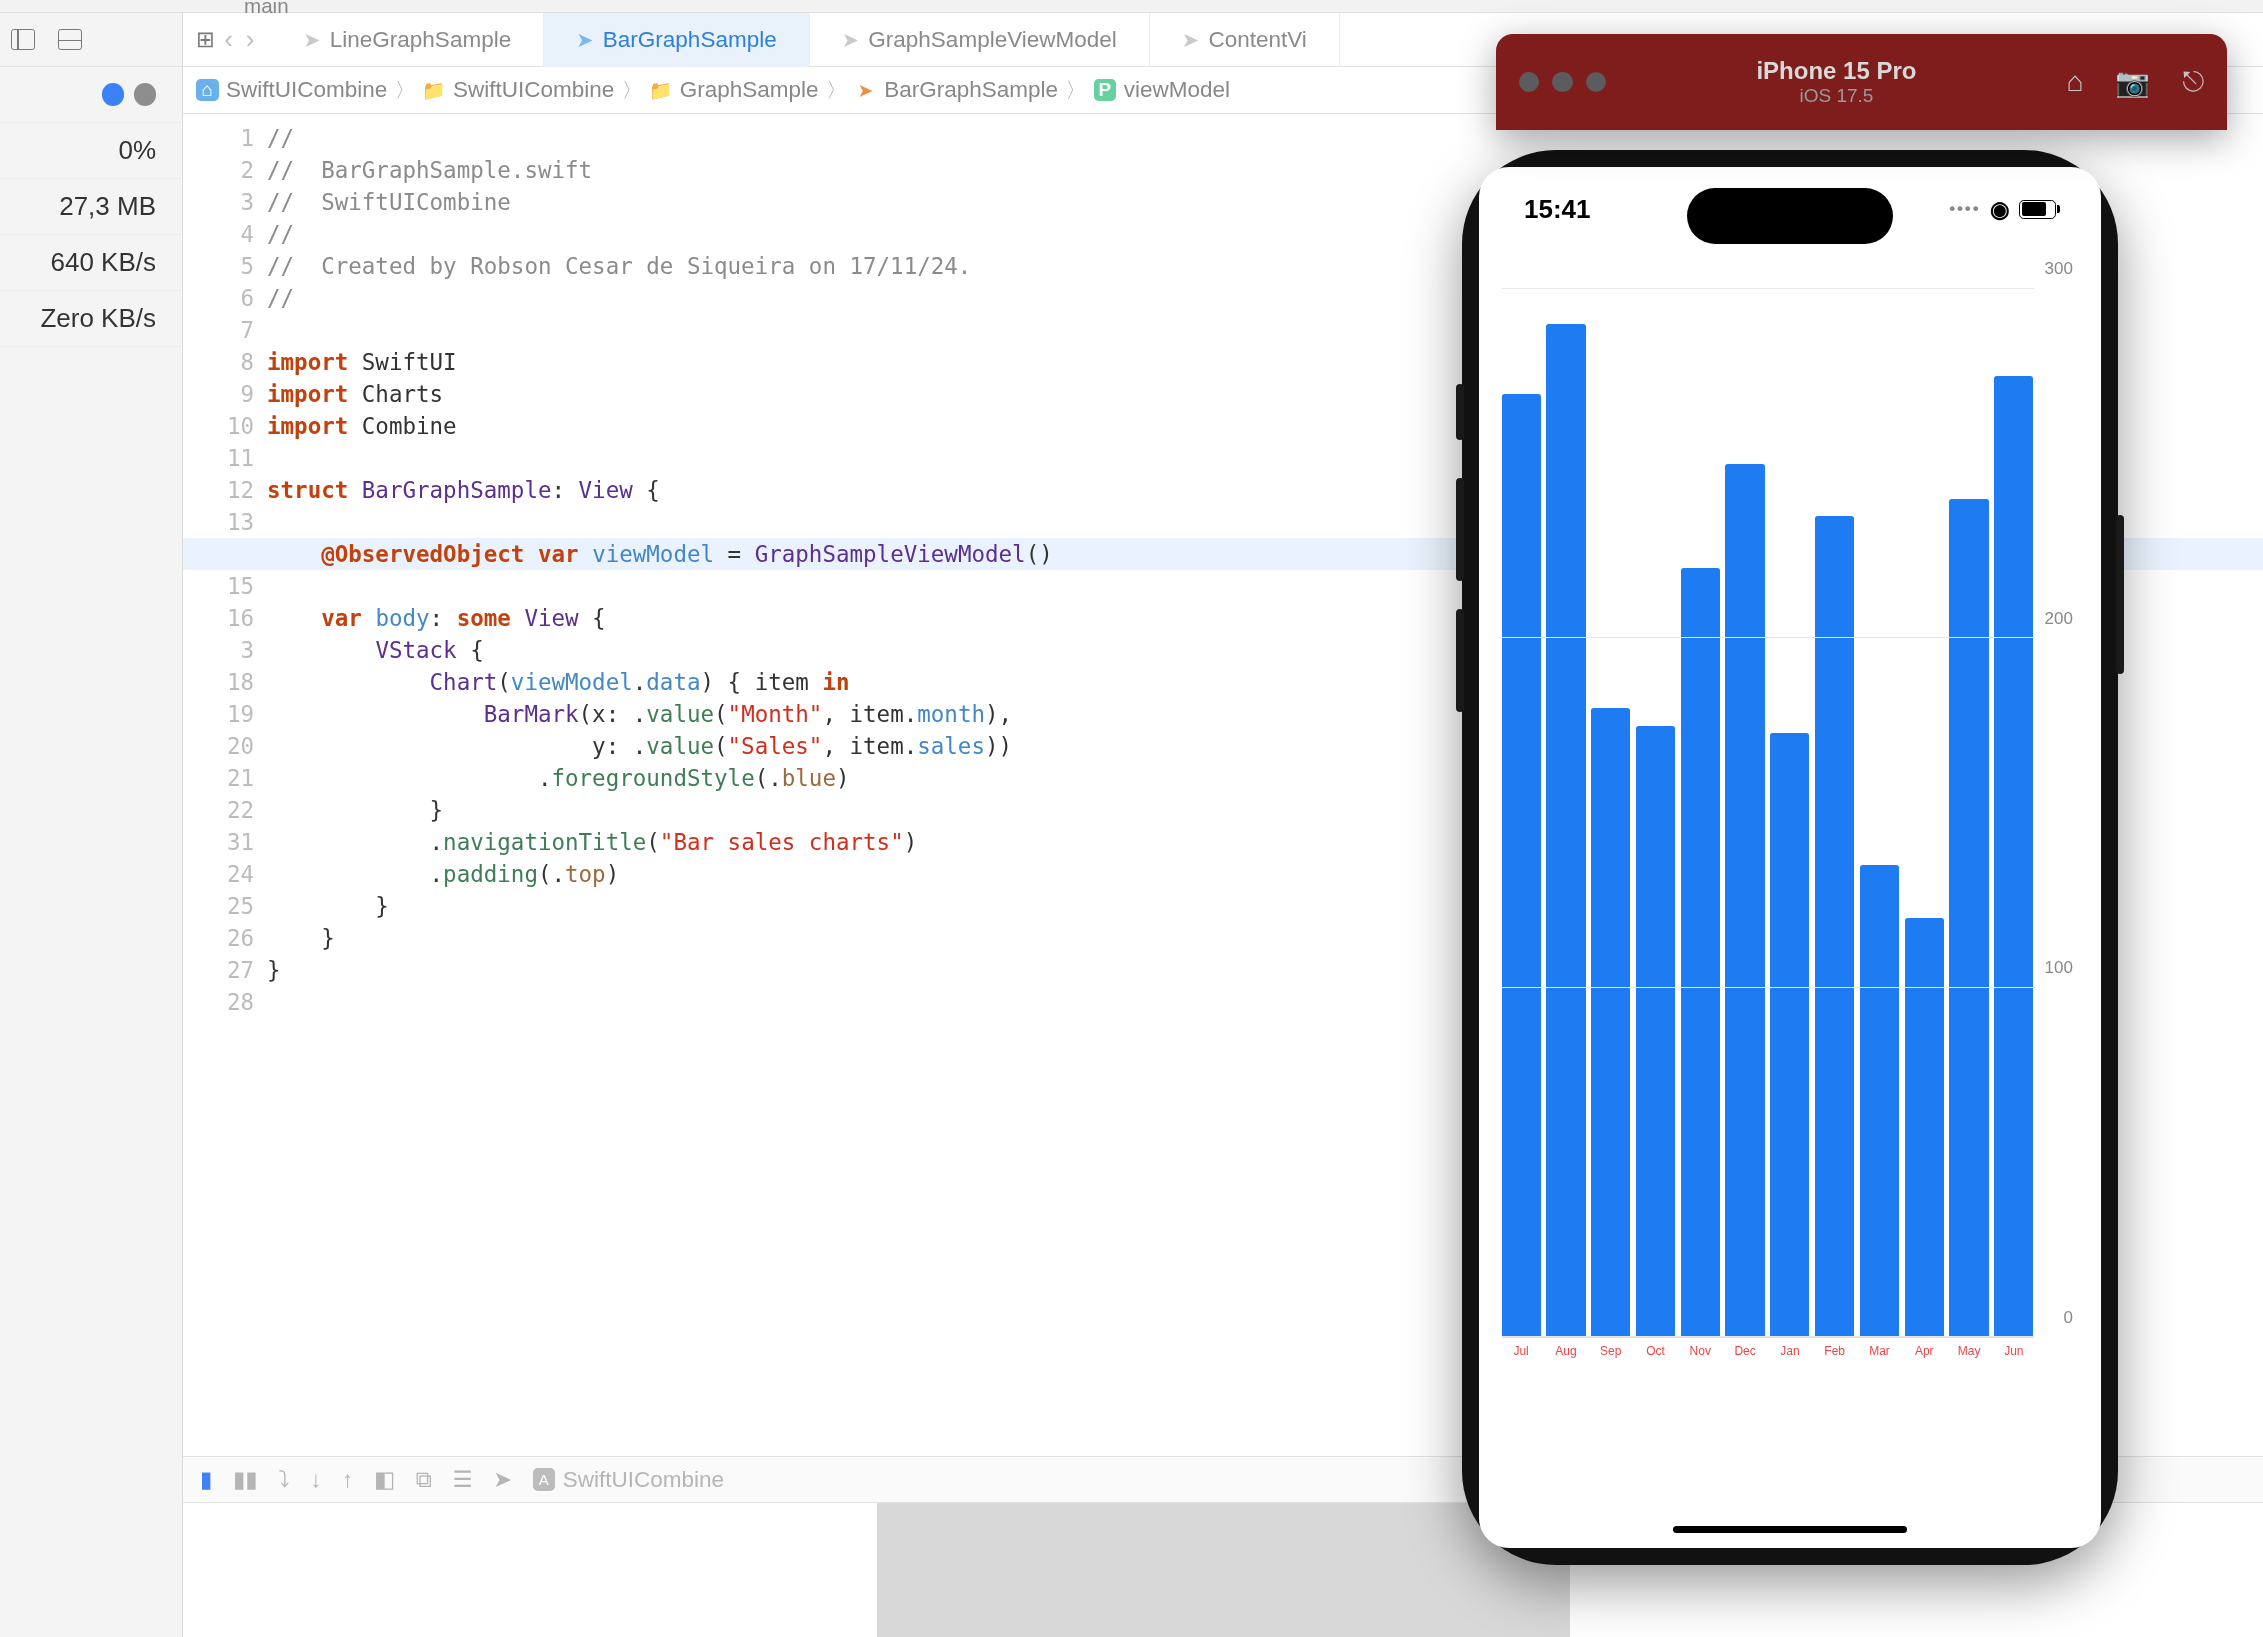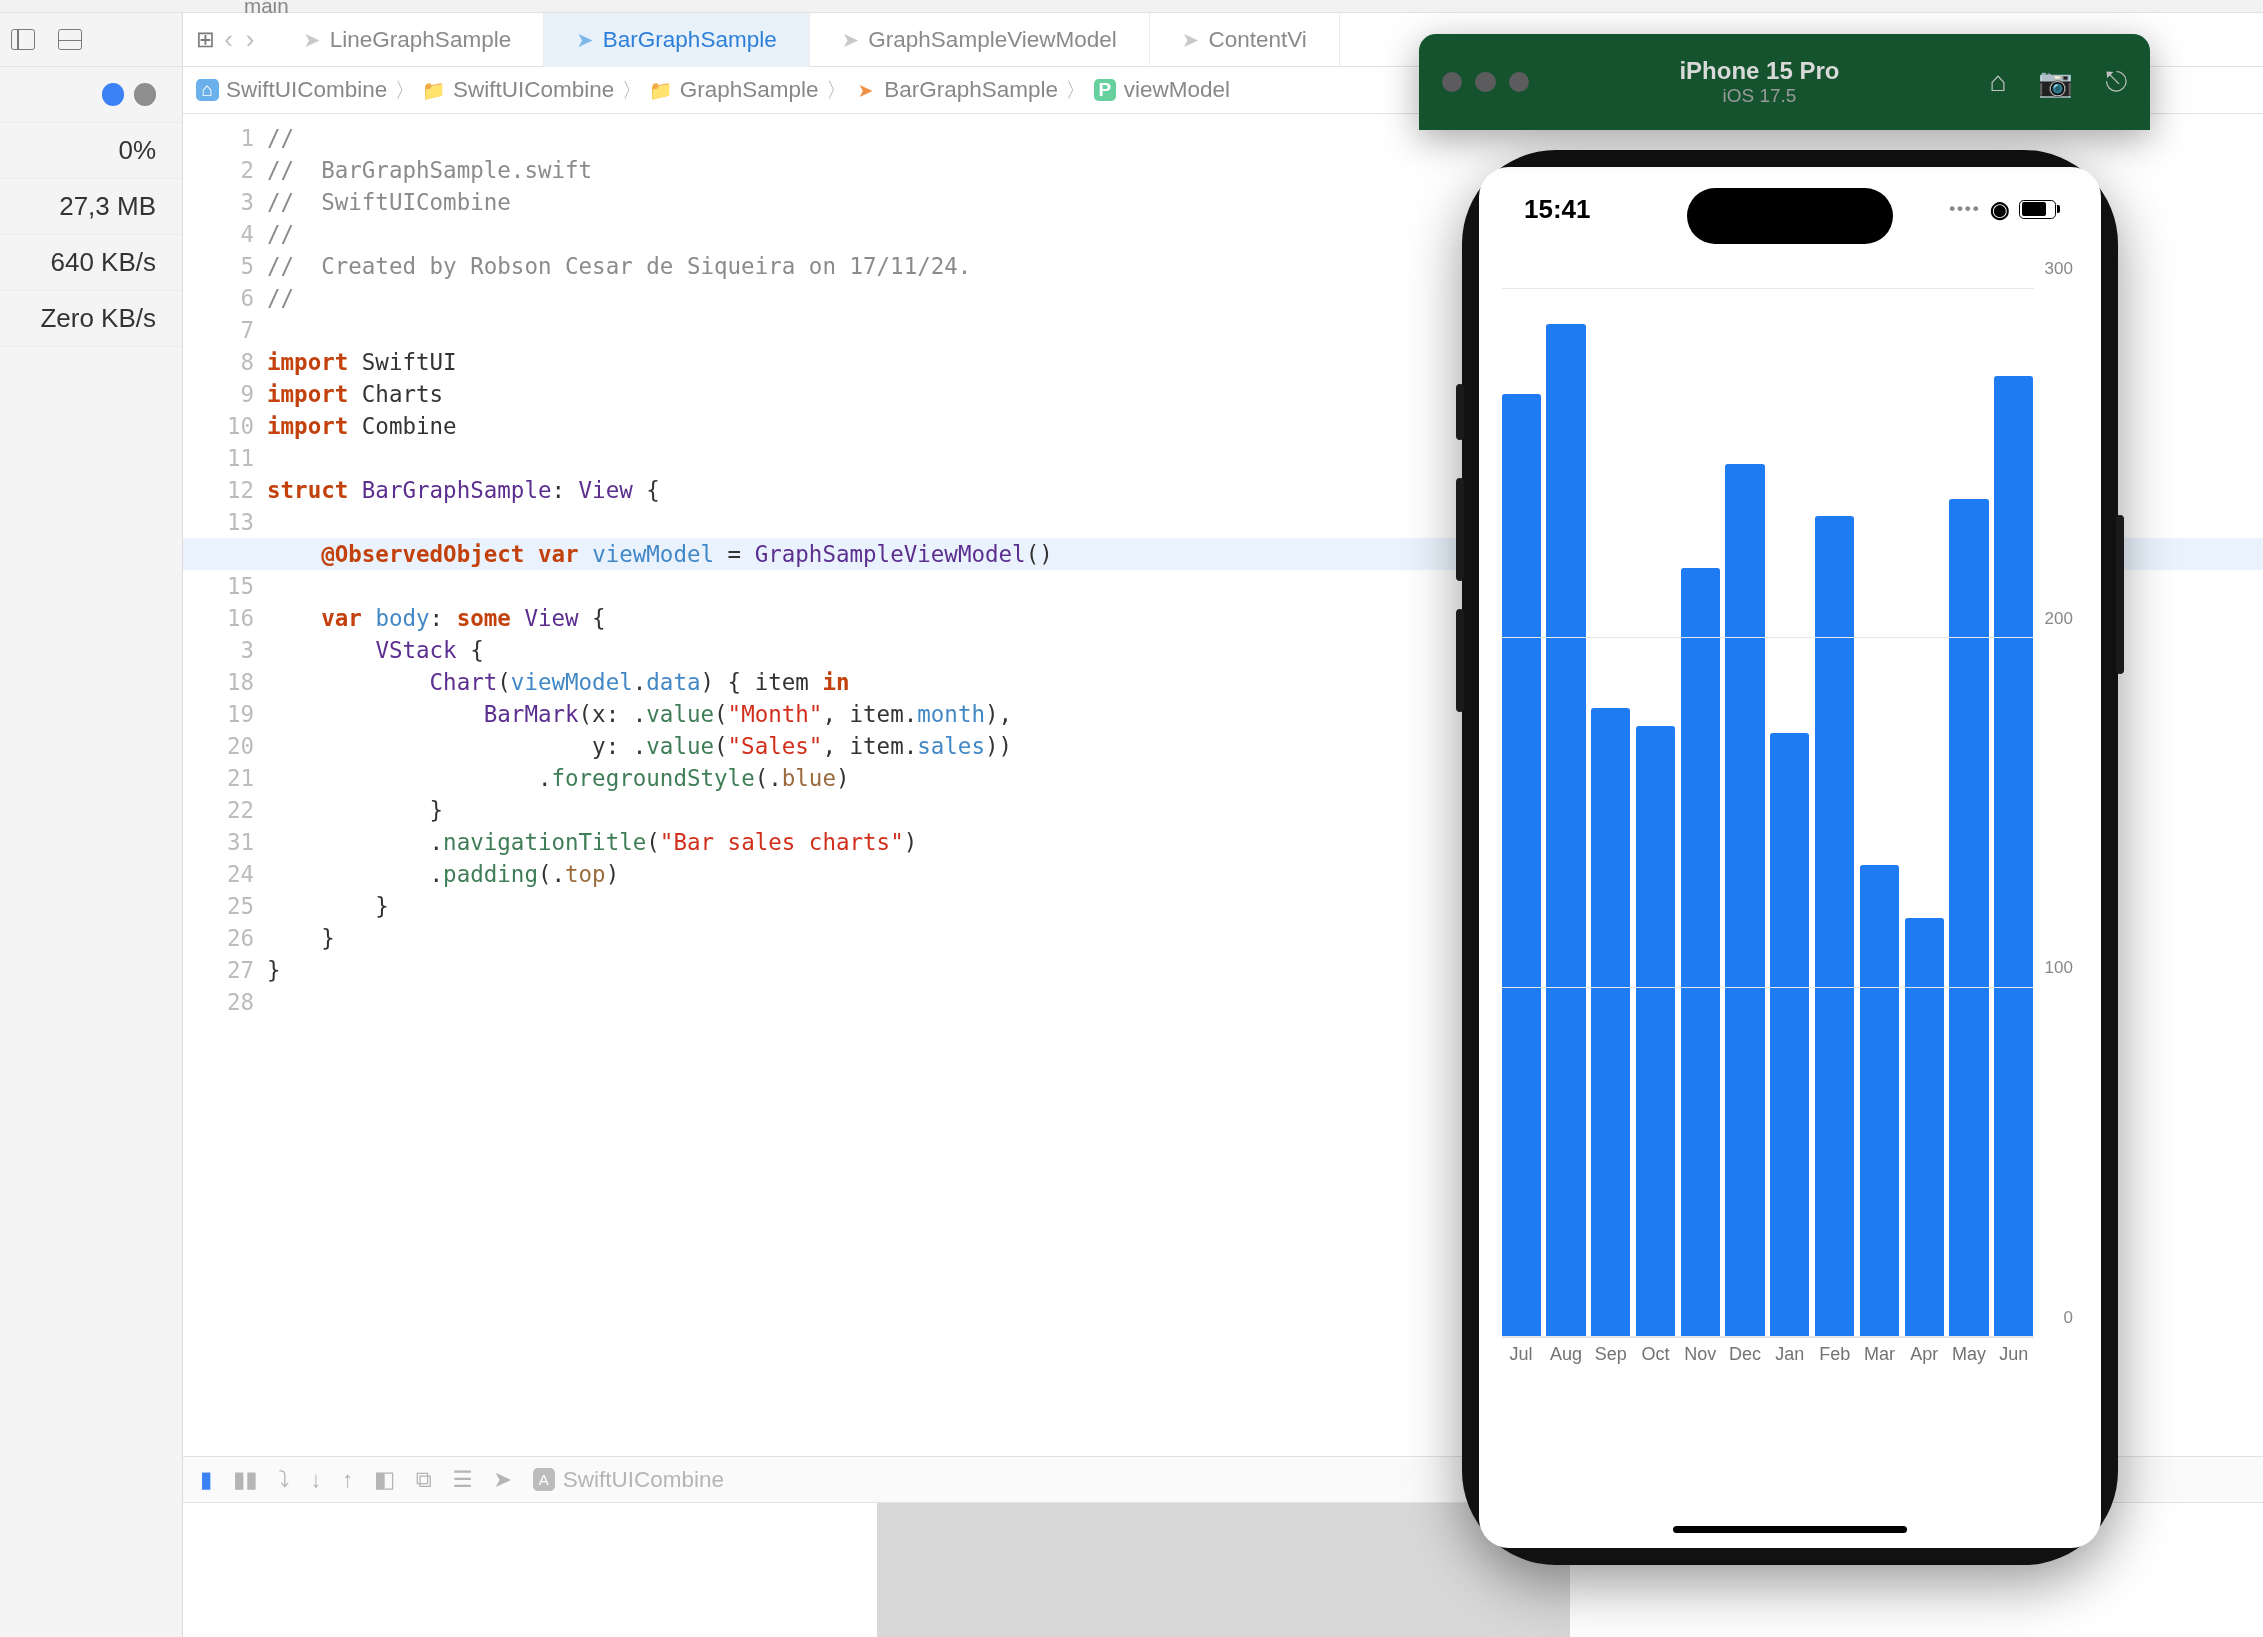--- a/index.html
+++ b/index.html
@@ -187,24 +187,24 @@
   display: flex;
   background: #fff;
 }
 .console > div { flex: 1; }
 .console-split { width: 1.9px; background: #d8d8d8; }
 
 
 .sim-window {
   position: absolute;
   top: 34px;
-  left: 1419px;
+  left: 1496px;
   width: 731px;
   height: 96px;
-  background: #14532d;
+  background: #7f1d1d;
   border-radius: 17px 17px 0 0;
   display: flex;
   align-items: center;
   padding: 0 22.5px;
   z-index: 50;
   box-shadow: 0 9.4px 37px rgba(0,0,0,0.35);
 }
 .traffic { display: flex; gap: 13px; }
 .tl-dot { width: 20.6px; height: 20.6px; border-radius: 50%; background: #5c5c5e; }
 .sim-title-area { flex: 1; text-align: center; color: #d9d9d9; }
@@ -293,21 +293,21 @@
   flex: 1;
   position: relative;
   border-bottom: 0.9px solid #ddd;
 }
 .gridline { position: absolute; left: 0; right: 0; height: 0.9px; background: #e8e8e8; }
 .y-axis { width: 45px; position: relative; }
 .y-tick { position: absolute; right: 5.6px; font-size: 17px; color: #888; transform: translateY(-50%); }
 .bars { position: absolute; left: 0; right: 0; bottom: 0; top: 0; display: flex; align-items: flex-end; gap: 5.6px; }
 .bar { flex: 1; background: #1e7bf2; border-radius: 2.8px 2.8px 0 0; }
 .x-axis { display: flex; gap: 5.6px; margin-top: 5.6px; margin-right: 45px; }
-.x-tick { flex: 1; text-align: center; font-size: 18px; color: #737373; }
+.x-tick { flex: 1; text-align: center; font-size: 12px; color: #ef4444; }
 
 .home-indicator {
   position: absolute;
   bottom: 15px;
   left: 50%;
   transform: translateX(-50%);
   width: 234px;
   height: 7.5px;
   background: #000;
   border-radius: 4.7px;

